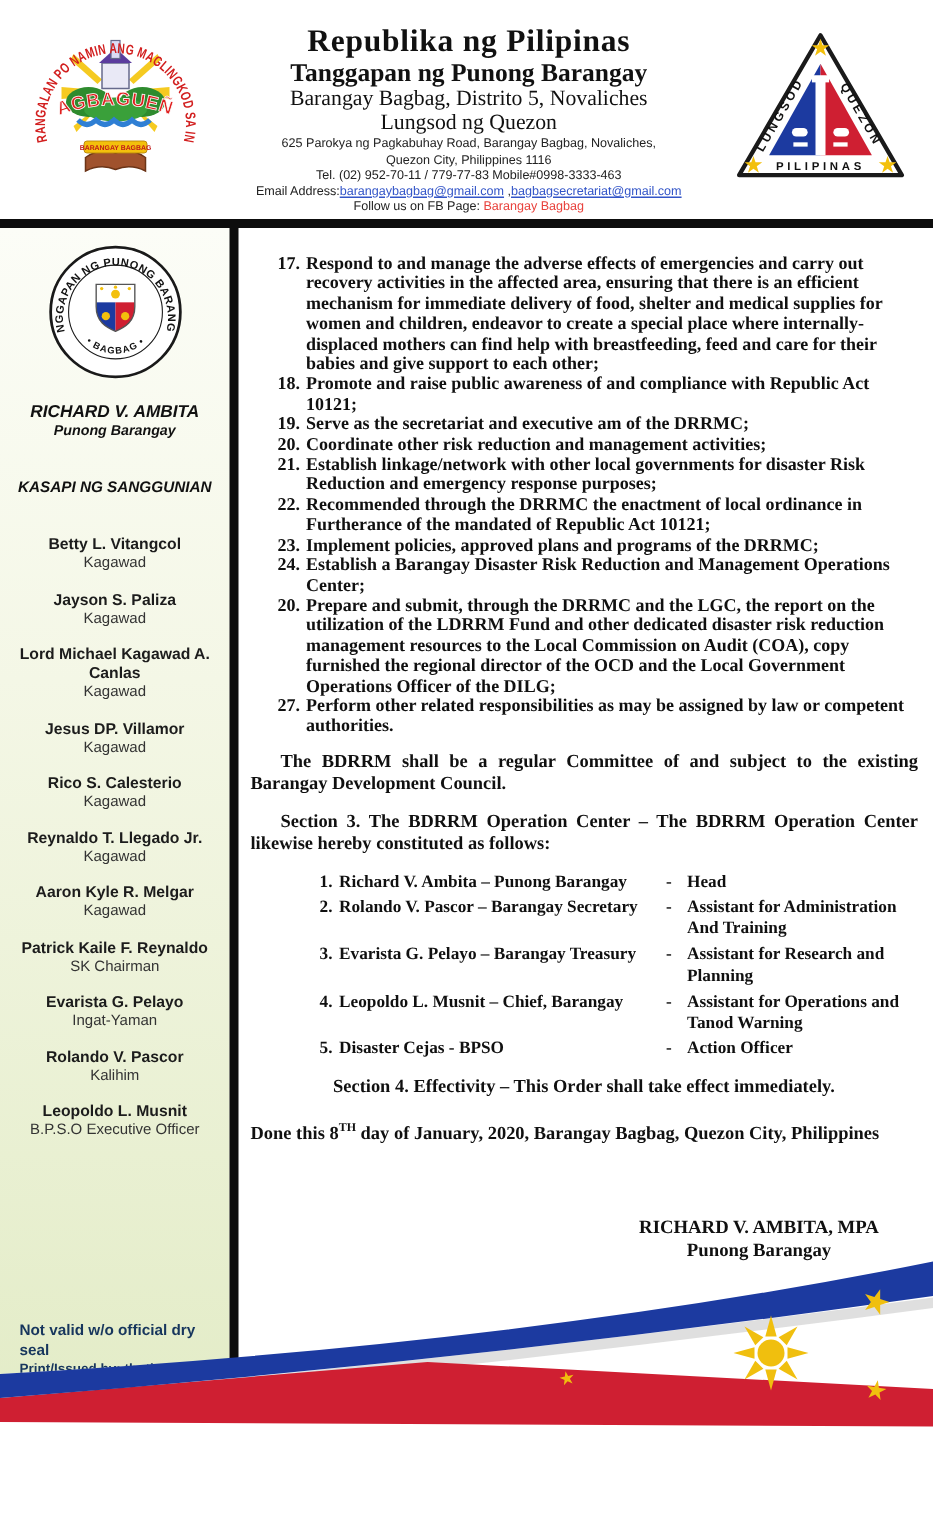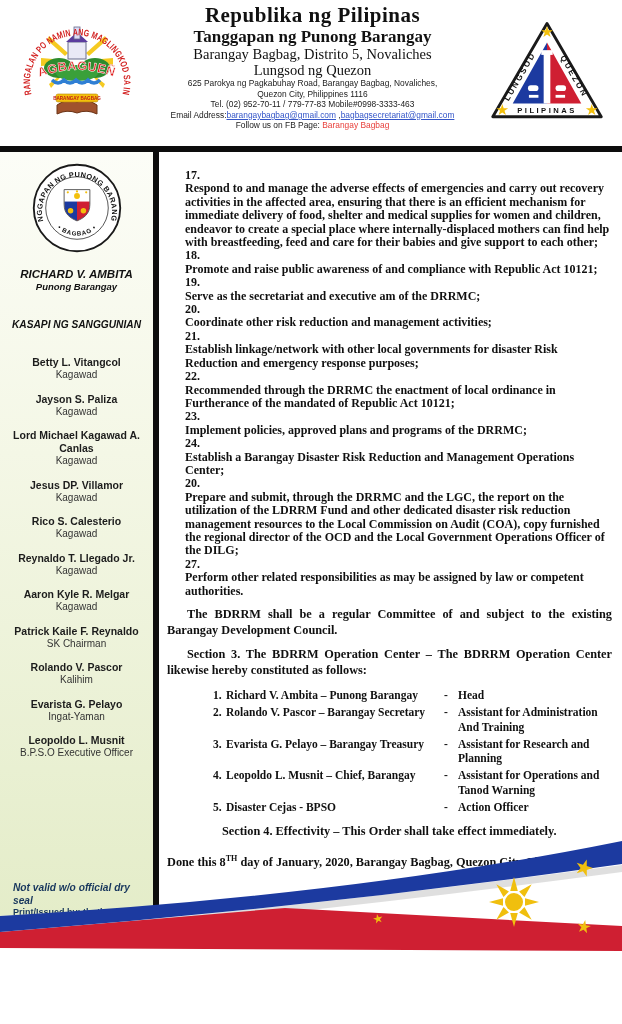--- a/index.html
+++ b/index.html
@@ -3,21 +3,21 @@
 <meta charset="utf-8">
 <style>
   html,body{margin:0;padding:0;background:#888;}
   .page{position:relative;width:622px;height:1024px;background:#fff;overflow:hidden;
         font-family:"Liberation Sans",sans-serif;color:#111;}
 
   
   .header{position:absolute;top:0;left:0;width:622px;height:146px;}
   .logo-left{position:absolute;left:16px;top:8px;}
   .logo-right{position:absolute;left:488px;top:18px;}
-  .header-center{position:absolute;left:145px;top:4px;width:335px;text-align:center;}
+  .header-center{position:absolute;left:145px;top:16px;width:335px;text-align:center;}
   .h-title1{font-family:"Liberation Serif",serif;font-weight:bold;font-size:21px;line-height:23px;letter-spacing:.5px;}
   .h-title2{font-family:"Liberation Serif",serif;font-weight:bold;font-size:17px;line-height:19px;}
   .h-title3{font-family:"Liberation Serif",serif;font-size:14.5px;line-height:16px;}
   .h-title4{font-family:"Liberation Serif",serif;font-size:14.5px;line-height:16px;}
   .h-small{font-size:8.4px;line-height:10.6px;color:#222;}
   .h-link{color:#3355c8;text-decoration:underline;cursor:pointer;}
   .h-fb-red{color:#e8413c;}
 
   .top-rule{position:absolute;top:146px;left:0;width:622px;height:6px;background:#0d0d0d;}
 
@@ -28,27 +28,27 @@
   .seal-wrap{width:92px;margin:10px auto 0;}
   .captain{ text-align:center;margin-top:10px;}
   .cap-name{font-size:11.5px;font-weight:bold;font-style:italic;line-height:13px;}
   .cap-title{font-size:9.5px;font-weight:bold;font-style:italic;line-height:12px;}
   .council-heading{text-align:center;font-size:10.2px;font-weight:bold;font-style:italic;margin-top:26px;}
   .officials{margin-top:26px;}
   .official{text-align:center;margin-bottom:11px;padding:0 5px;}
   .o-name{font-size:10.5px;font-weight:bold;line-height:13px;color:#1c1c1c;}
   .o-title{font-size:10px;line-height:12.5px;color:#333;}
   .side-notes{position:absolute;top:729px;left:13px;width:136px;text-align:left;color:#17365d;}
-  .n1{font-size:10.2px;font-weight:bold;line-height:13px;font-style:italic;}
+  .n1{font-size:10.2px;font-weight:bold;line-height:13px;}
   .n2{font-size:9px;font-weight:bold;line-height:11.5px;}
 
   
   .main{position:absolute;left:159px;top:152px;width:463px;box-sizing:border-box;
         padding:17px 10px 0 8px;font-family:"Liberation Serif",serif;font-weight:bold;color:#101010;}
-  .duty{display:flex;margin-left:18px;font-size:12px;line-height:13.4px;flex-direction:column;}
+  .duty{display:flex;margin-left:18px;font-size:12px;line-height:13.4px;}
   .duty .no{width:19px;flex:none;}
   .duty .txt{flex:1;}
   .para{margin:9px 0 0;font-size:12.3px;line-height:15.5px;text-align:justify;text-indent:20px;}
   .roster{margin-top:10px;margin-left:46px;}
   .roster-row{display:flex;font-size:11.5px;line-height:14.5px;margin-bottom:2.5px;}
   .r-no{width:13px;flex:none;}
   .r-left{width:218px;flex:none;}
   .r-dash{width:14px;flex:none;text-align:left;}
   .r-right{width:150px;flex:none;}
   .section4{margin-top:10px;font-size:12.3px;line-height:15px;text-indent:55px;}
@@ -212,26 +212,26 @@
       </div>
       <div class="official">
         <div class="o-name">Aaron Kyle R. Melgar</div>
         <div class="o-title">Kagawad</div>
       </div>
       <div class="official">
         <div class="o-name">Patrick Kaile F. Reynaldo</div>
         <div class="o-title">SK Chairman</div>
       </div>
       <div class="official">
+        <div class="o-name">Evarista G. Pelayo</div>
+        <div class="o-title">Ingat-Yaman</div>
+      </div>
+      <div class="official">
         <div class="o-name">Rolando V. Pascor</div>
         <div class="o-title">Kalihim</div>
-      </div>
-      <div class="official">
-        <div class="o-name">Evarista G. Pelayo</div>
-        <div class="o-title">Ingat-Yaman</div>
       </div>
       <div class="official">
         <div class="o-name">Leopoldo L. Musnit</div>
         <div class="o-title">B.P.S.O Executive Officer</div>
       </div>
     </div>
 
     <div class="side-notes">
       <div class="n1">Not valid w/o official dry seal</div>
       <div class="n2">Print/Issued by: thotho</div>

